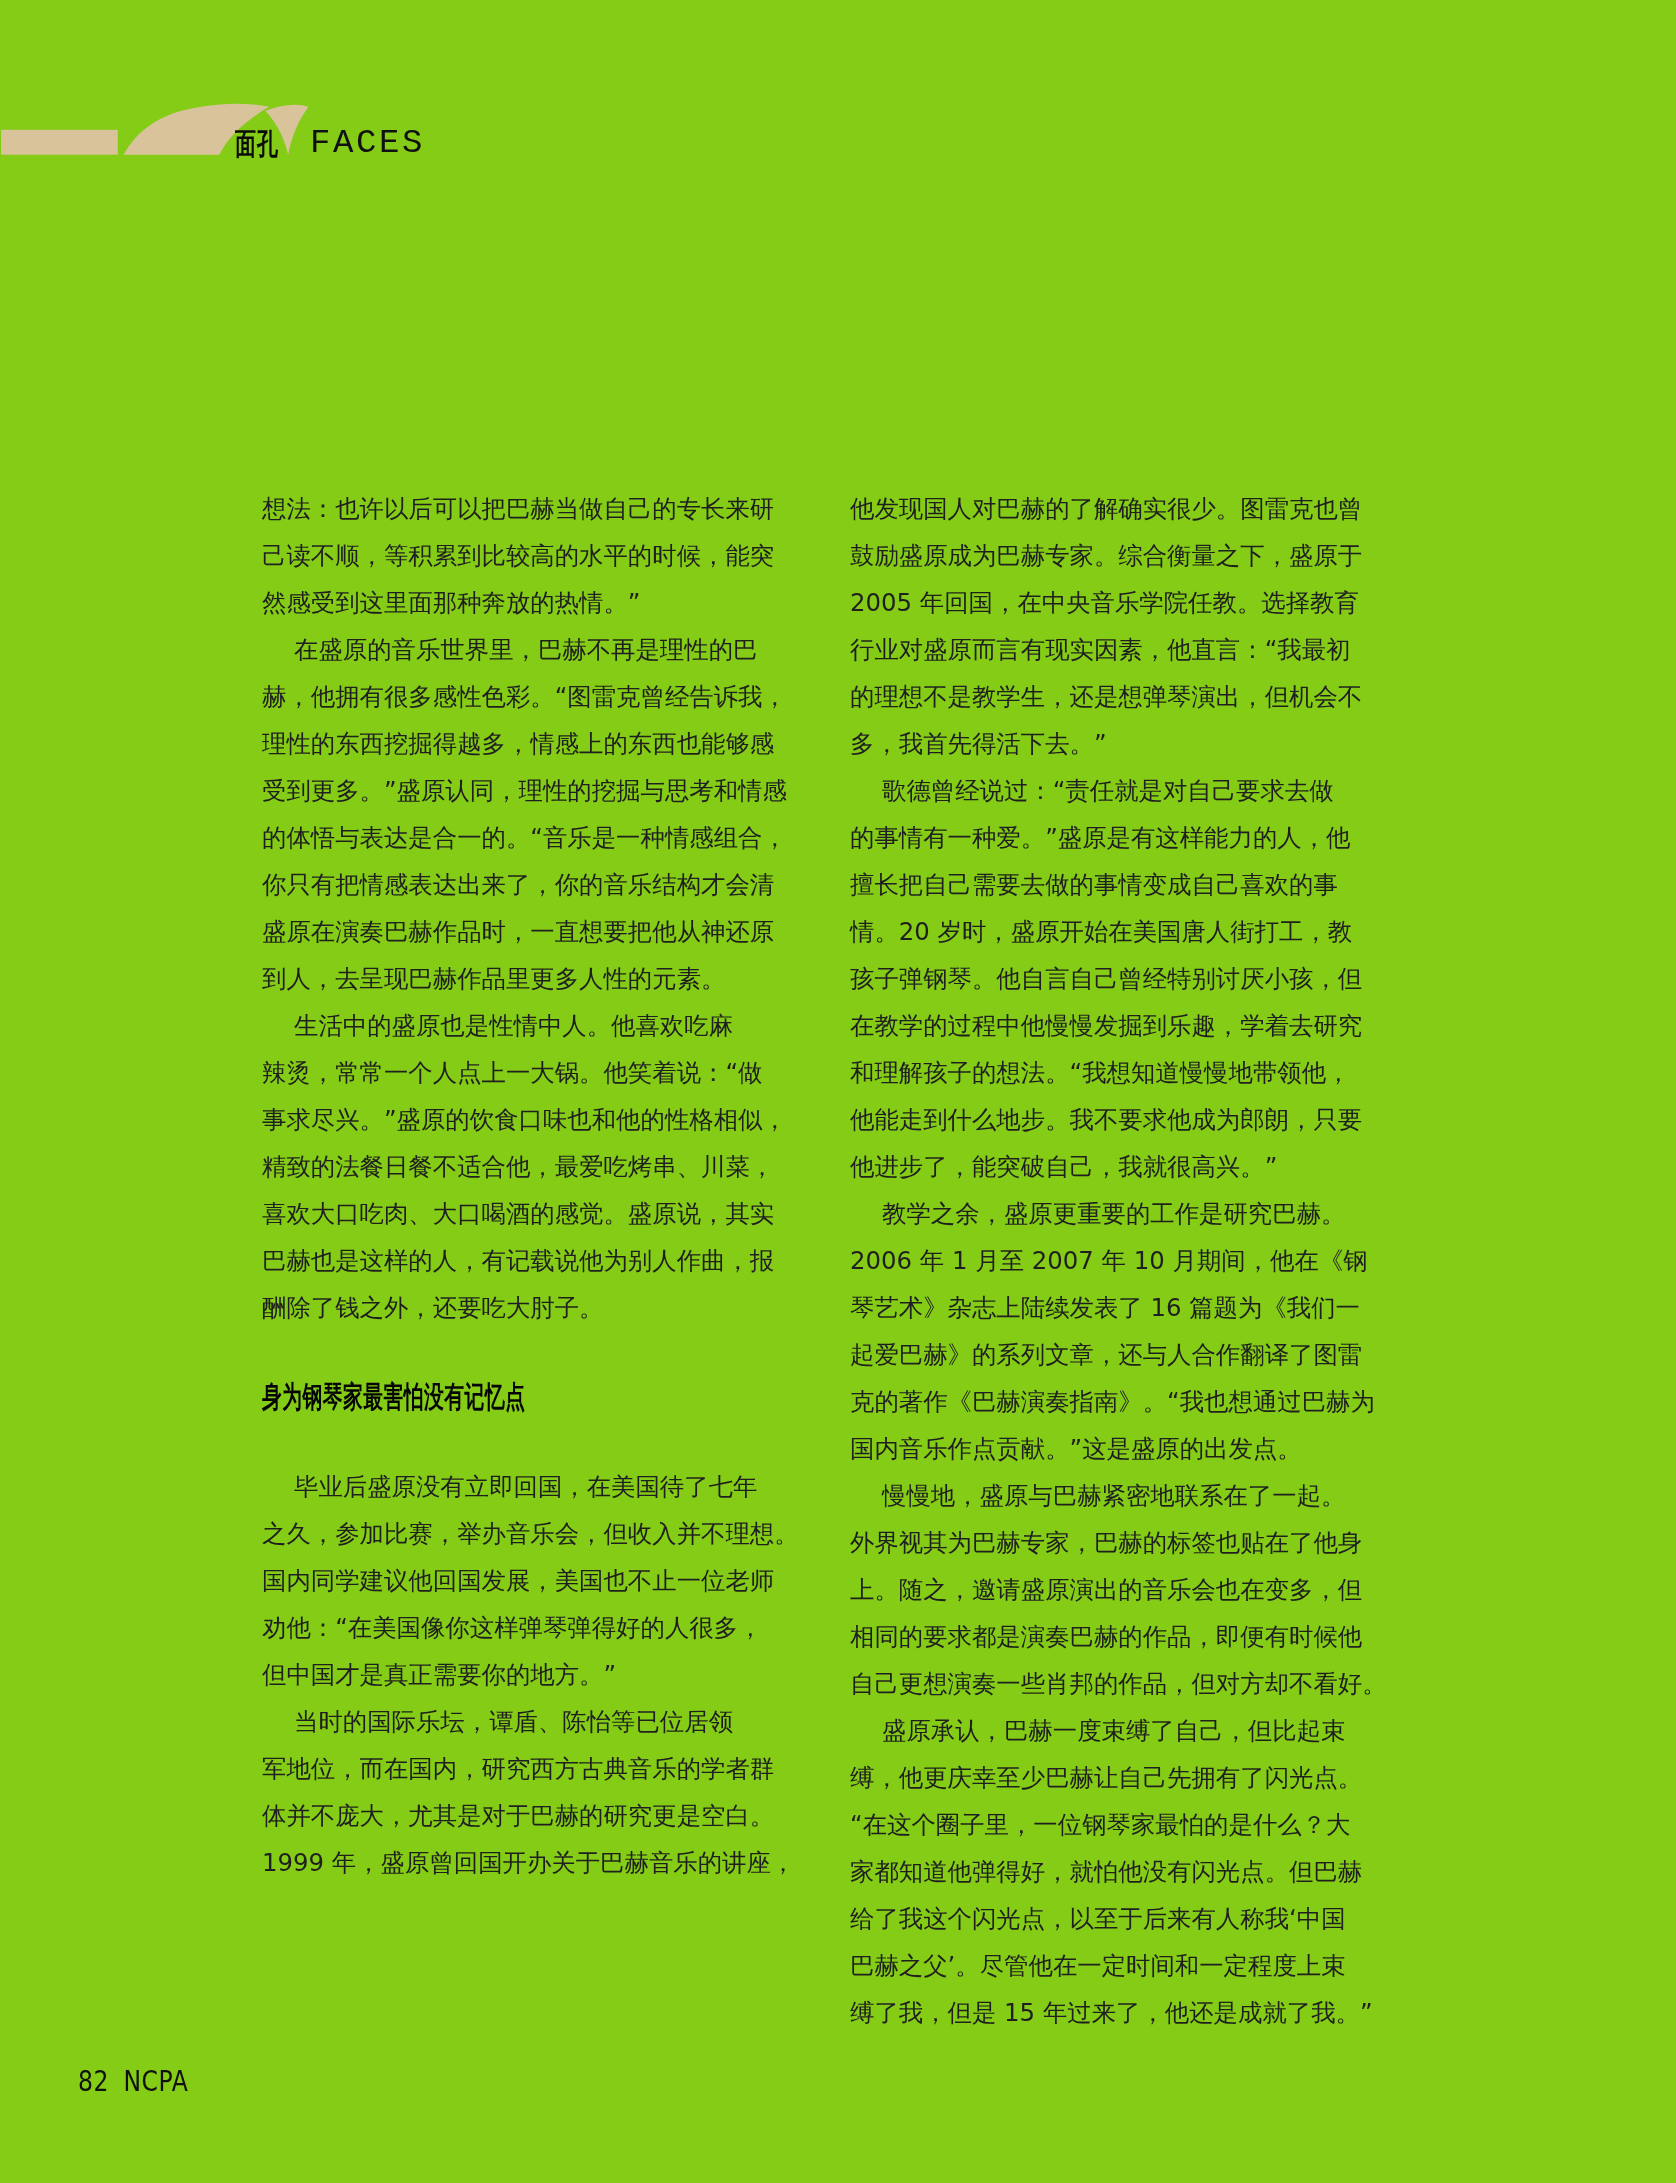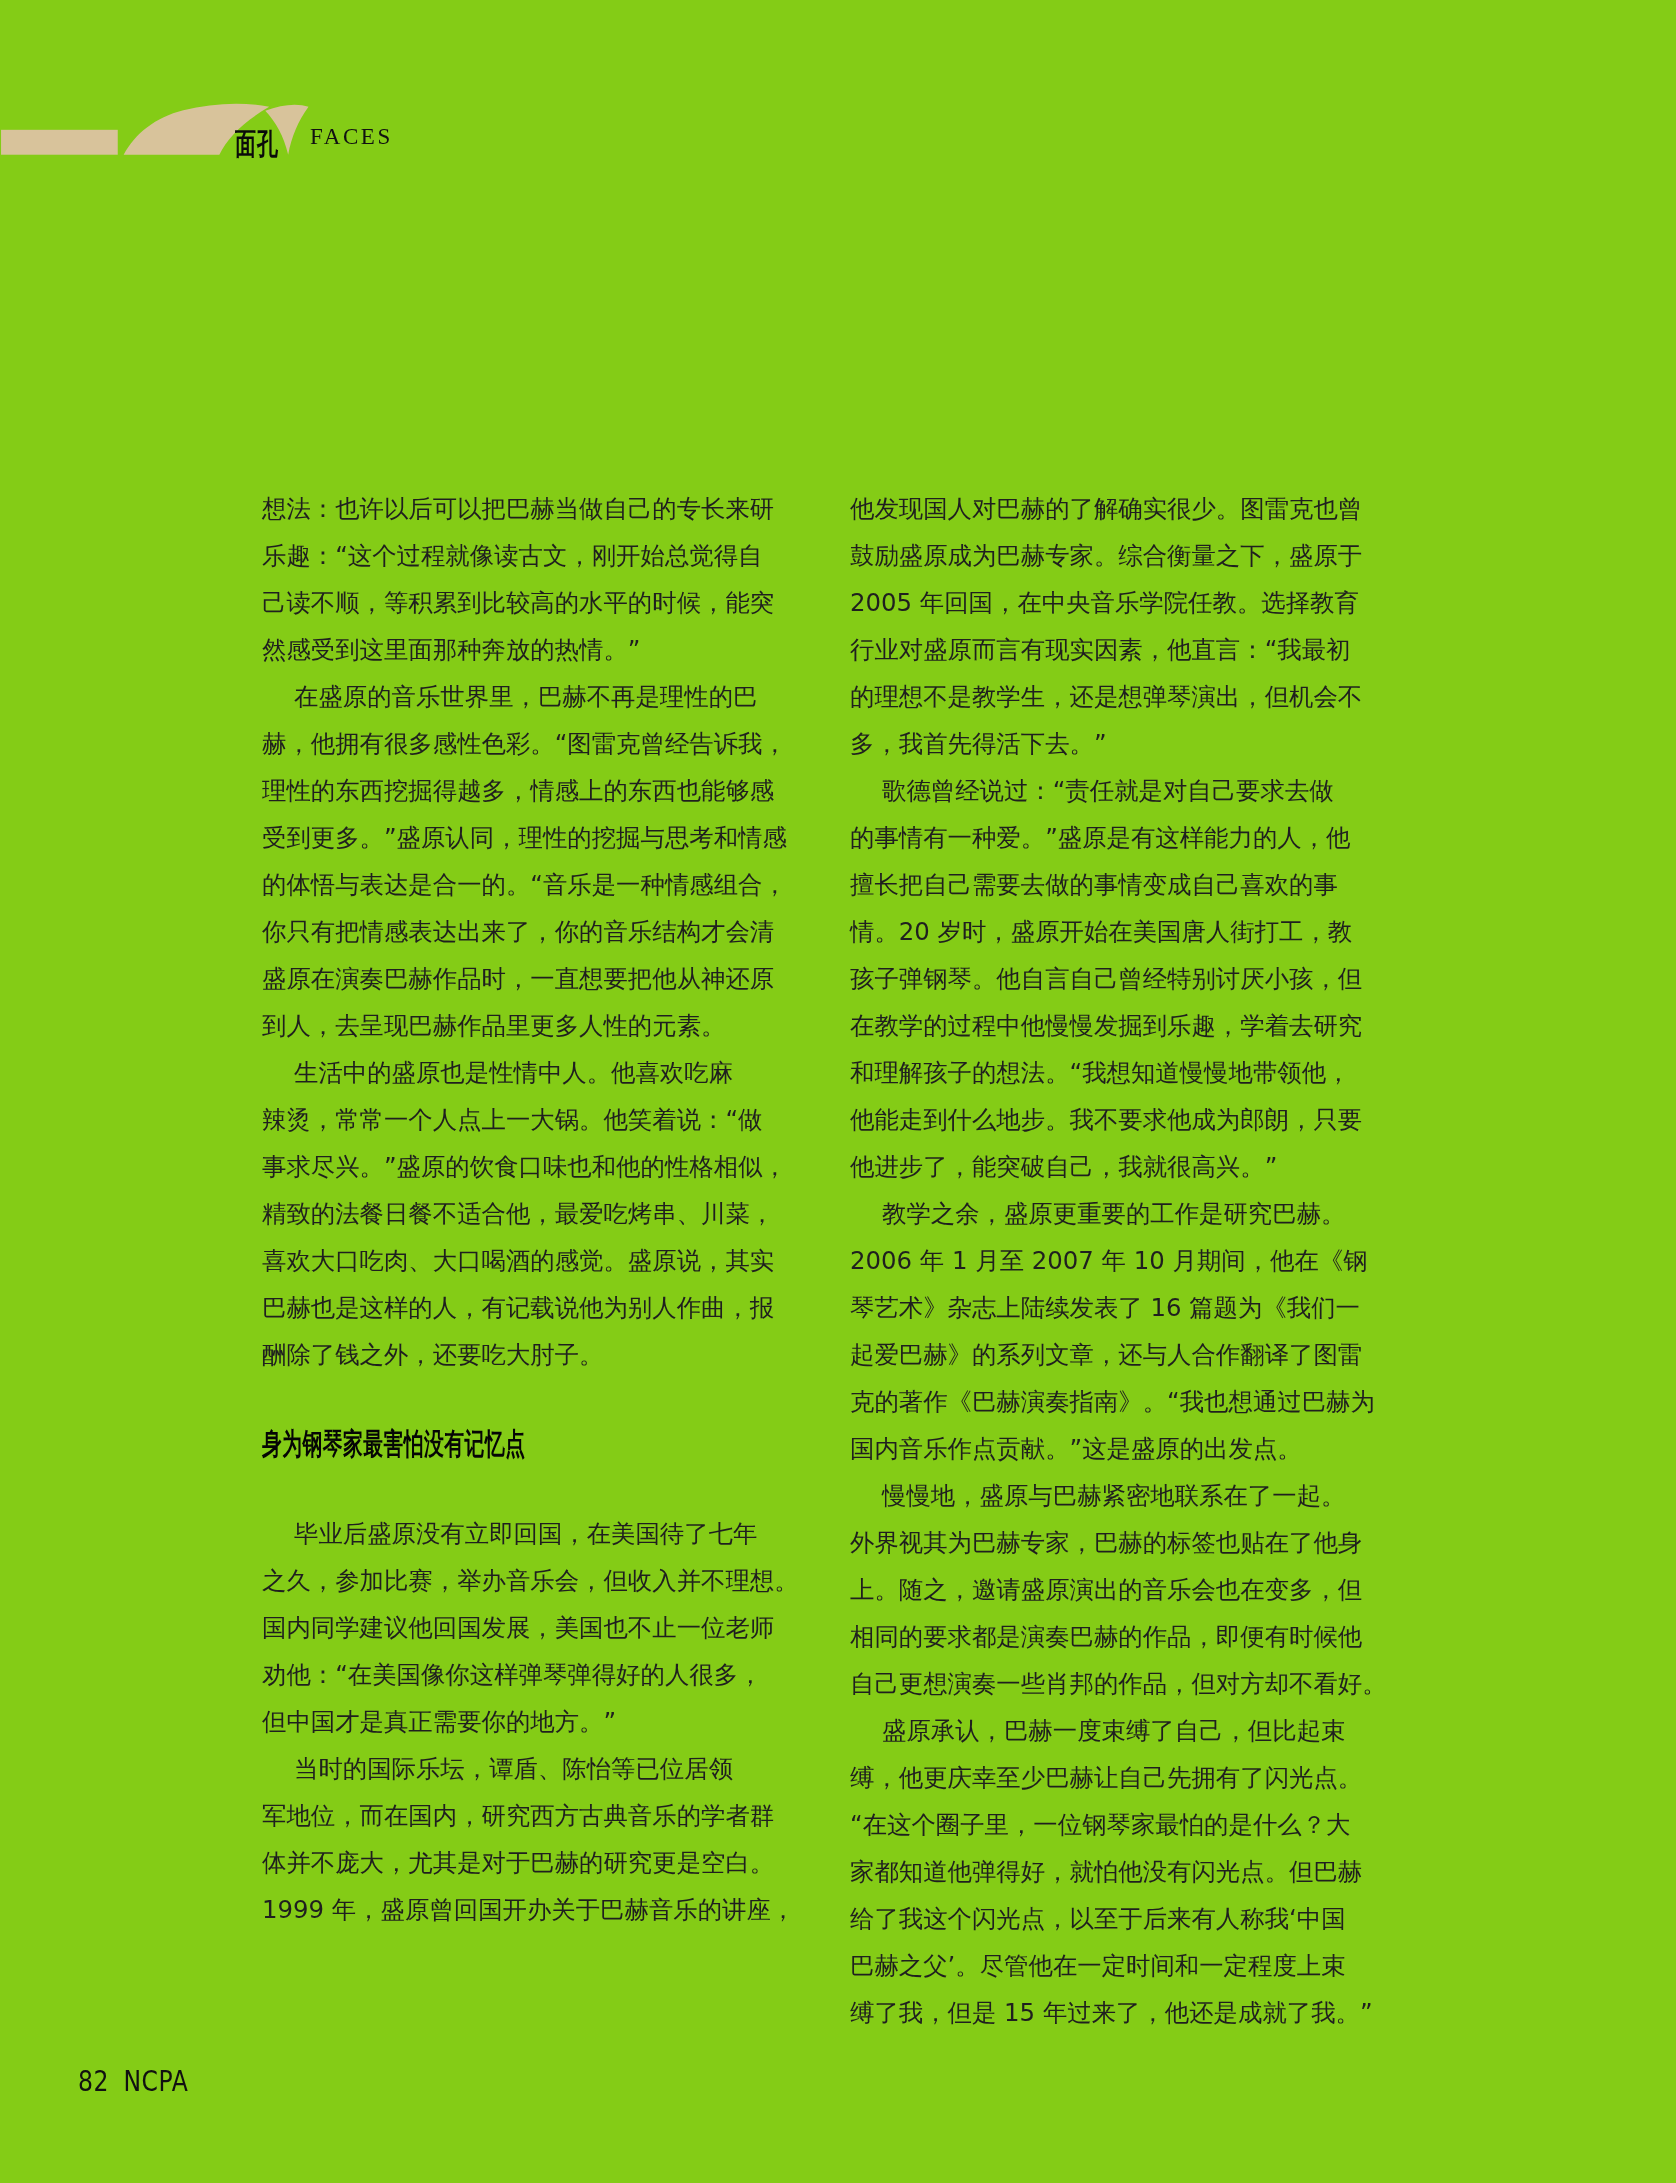--- a/index.html
+++ b/index.html
@@ -15,22 +15,22 @@
   .logo-svg{position:absolute;left:0;top:99px;}
   .logo-svg path, .logo-svg rect{fill:var(--accent,#d8c39b);}
   .cn-title{
     position:absolute;left:235px;top:124px;
     font-size:30px;font-weight:bold;color:#0a0a0a;
     transform:scaleX(0.70);transform-origin:0 0;
     letter-spacing:1.3px;white-space:nowrap;
   }
   .en-title{
     position:absolute;left:310px;top:124px;
-    font-family:Liberation Serif, serif;
-    font-size:23px;letter-spacing:2.6px;color:#111;white-space:nowrap;text-align:center;
+    font-family:Liberation Mono, monospace;
+    font-size:34px;letter-spacing:2.6px;color:#111;white-space:nowrap;text-align:center;
   }
   
   .col{position:absolute;top:485px;width:558px;}
   .col-left{left:262px;}
   .col-right{left:850px;}
   .line{
     height:47px;line-height:47px;
     font-size:24.4px;white-space:nowrap;color:#1f1f1f;
   }
   .line.indent{padding-left:32px;}
@@ -61,21 +61,20 @@
     <rect x="0" y="197" width="178" height="38"></rect>
     <path d="M187,235 C205,202 235,178 278,167 C322,156 372,154 409,162 C371,184 346,208 333,235 Z"></path>
     <path d="M403,168 C428,158 453,156 469,162 C453,184 443,208 438,235 C431,206 419,185 403,168 Z"></path>
   </svg>
   <div class="cn-title">面孔</div>
   <div class="en-title">FACES</div>
 
   <div class="col col-left">
     <div id="left-lines-a">
         <div class="line">想法：也许以后可以把巴赫当做自己的专长来研</div>
-        <div class="line">乐趣：“这个过程就像读古文，刚开始总觉得自</div>
         <div class="line">己读不顺，等积累到比较高的水平的时候，能突</div>
         <div class="line">然感受到这里面那种奔放的热情。”</div>
         <div class="line indent">在盛原的音乐世界里，巴赫不再是理性的巴</div>
         <div class="line">赫，他拥有很多感性色彩。“图雷克曾经告诉我，</div>
         <div class="line">理性的东西挖掘得越多，情感上的东西也能够感</div>
         <div class="line">受到更多。”盛原认同，理性的挖掘与思考和情感</div>
         <div class="line">的体悟与表达是合一的。“音乐是一种情感组合，</div>
         <div class="line">你只有把情感表达出来了，你的音乐结构才会清</div>
         <div class="line">盛原在演奏巴赫作品时，一直想要把他从神还原</div>
         <div class="line">到人，去呈现巴赫作品里更多人性的元素。</div>

